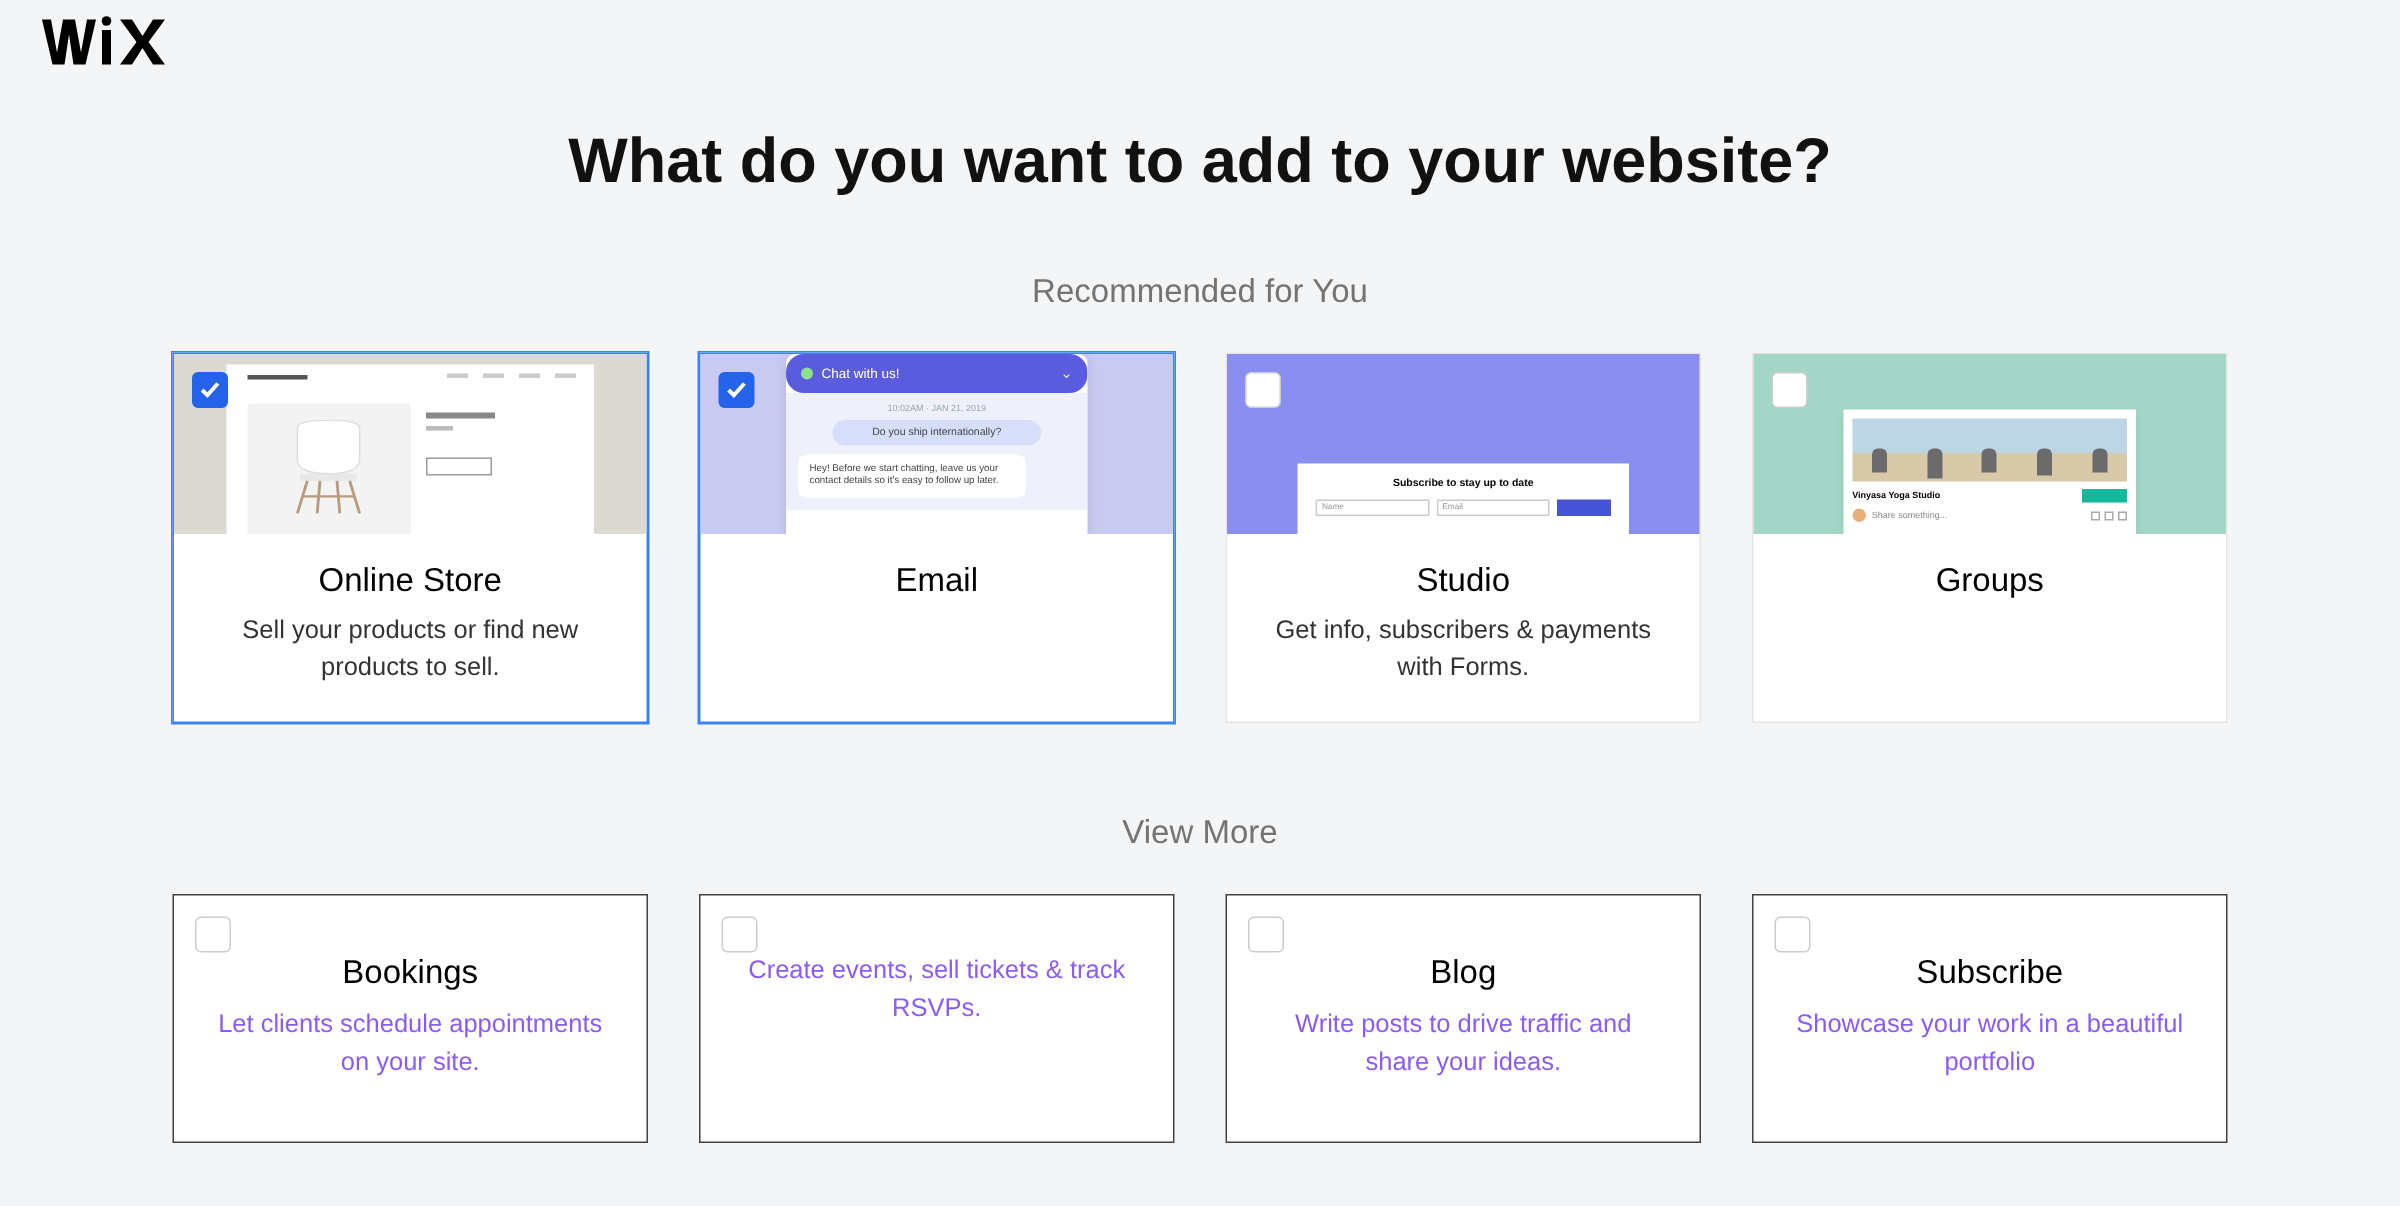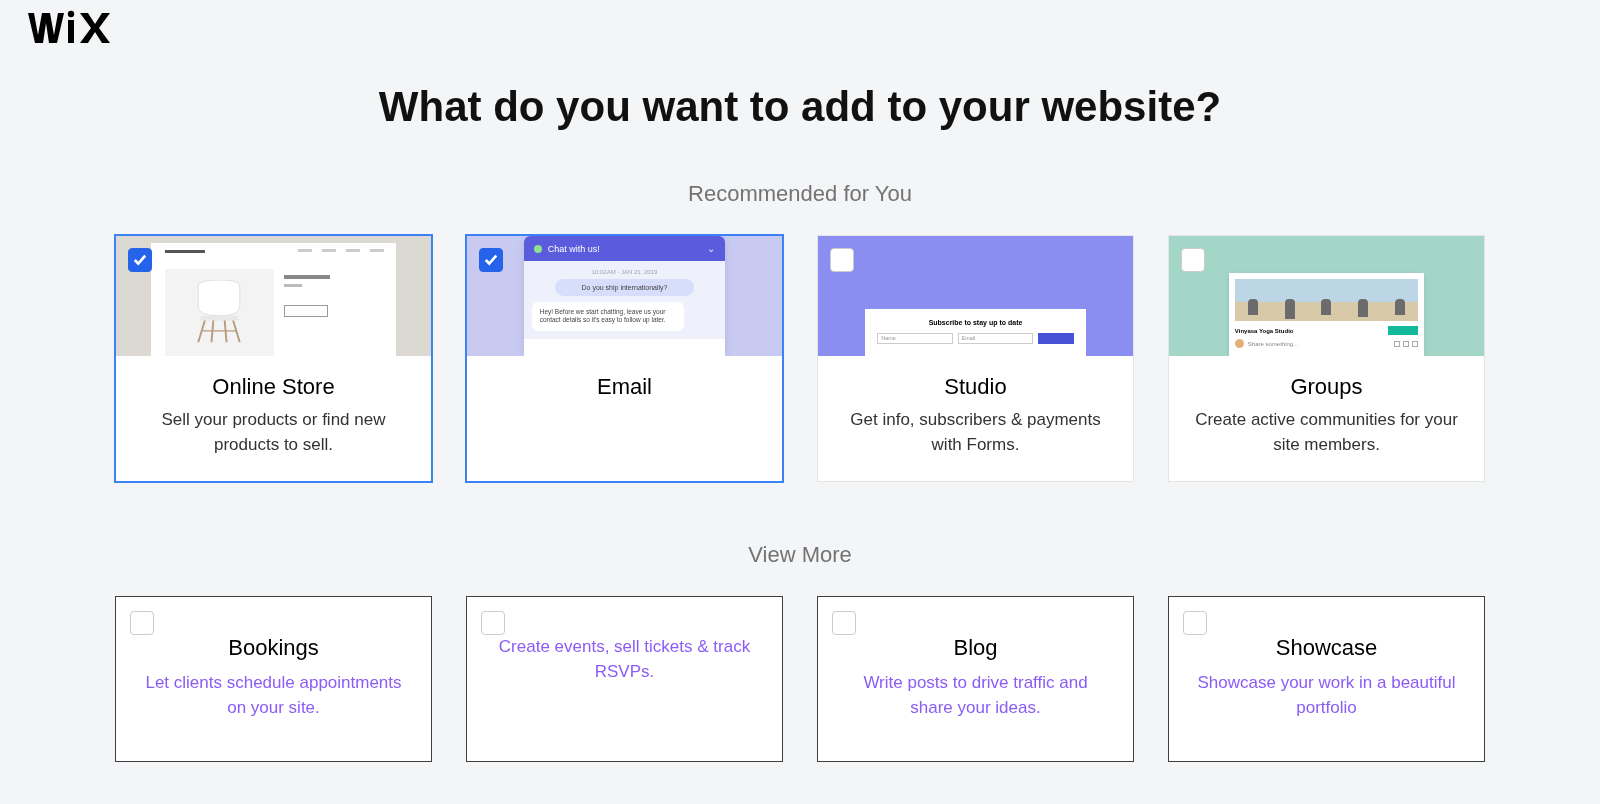--- a/index.html
+++ b/index.html
@@ -126,21 +126,21 @@
   .preview-store .meta .l1{ width:46px; height:4px; background:#888; margin-bottom:5px;}
   .preview-store .meta .l2{ width:18px; height:3px; background:#bbb; margin-bottom:18px;}
   .preview-store .meta .btn{ width:44px; height:12px; border:1px solid #999;}
   .preview-store .chair svg{ width:58px; height:66px; }
 
   .preview-chat { background:#c8caf2; }
   .preview-chat .panel{
     width:64%; height:100%; margin-top:10px; background:#fff; border-radius:6px 6px 0 0; overflow:hidden;
     box-shadow:0 2px 8px rgba(0,0,0,.1);
   }
-  .preview-chat .hdr{ background:#5a5cdd;color:#fff;font-size:9px;padding:7px 10px;display:flex;align-items:center;gap:6px;}
+  .preview-chat .hdr{ background:#5a5cdd;color:#fff;font-size:9px;padding:7px 10px;display:flex;align-items:center;gap:6px;border-radius:12px;}
   .preview-chat .hdr .dot{width:8px;height:8px;border-radius:50%;background:#8fe08f;}
   .preview-chat .hdr .chev{margin-left:auto;font-size:10px;opacity:.8;}
   .preview-chat .body{background:#eef0fb;padding:8px;}
   .preview-chat .stamp{font-size:6px;color:#9aa;text-align:center;margin-bottom:4px;}
   .preview-chat .bubble1{background:#d7defb;border-radius:10px;font-size:7px;color:#444;padding:5px 8px;width:75%;margin:0 auto 6px auto;text-align:center;}
   .preview-chat .bubble2{background:#fff;border-radius:6px;font-size:6.5px;color:#444;padding:6px 8px;line-height:1.3;width:82%;}
 
   .preview-forms { background:#8a8ef0; display:flex; align-items:center; justify-content:center;}
   .preview-forms .formbox{ width:70%; background:#fff; padding:10px 12px 12px 12px;}
   .preview-forms .ftitle{font-size:7px; font-weight:600; text-align:center; margin-bottom:7px;}
@@ -291,21 +291,20 @@
             <span class="icons">
                 <span></span>
                 <span></span>
                 <span></span>
               </span>
           </div>
         </div>
       </div>
       <div class="text-area">
         <div class="card-title">Groups</div>
-        <div class="card-desc">Create active communities for your site members.</div>
       </div>
     </div>
 
   </div>
 
   <h2 class="section-title">View More</h2>
 
   <div class="card-grid">
     <div class="simple-card">
       <div class="checkbox"></div>
@@ -316,18 +315,18 @@
       <div class="checkbox"></div>
       <div class="card-desc">Create events, sell tickets &amp; track RSVPs.</div>
     </div>
     <div class="simple-card">
       <div class="checkbox"></div>
       <div class="card-title">Blog</div>
       <div class="card-desc">Write posts to drive traffic and share your ideas.</div>
     </div>
     <div class="simple-card">
       <div class="checkbox"></div>
-      <div class="card-title">Showcase</div>
+      <div class="card-title">Subscribe</div>
       <div class="card-desc">Showcase your work in a beautiful portfolio</div>
     </div>
   </div>
 
 </div>
 
 </body></html>

